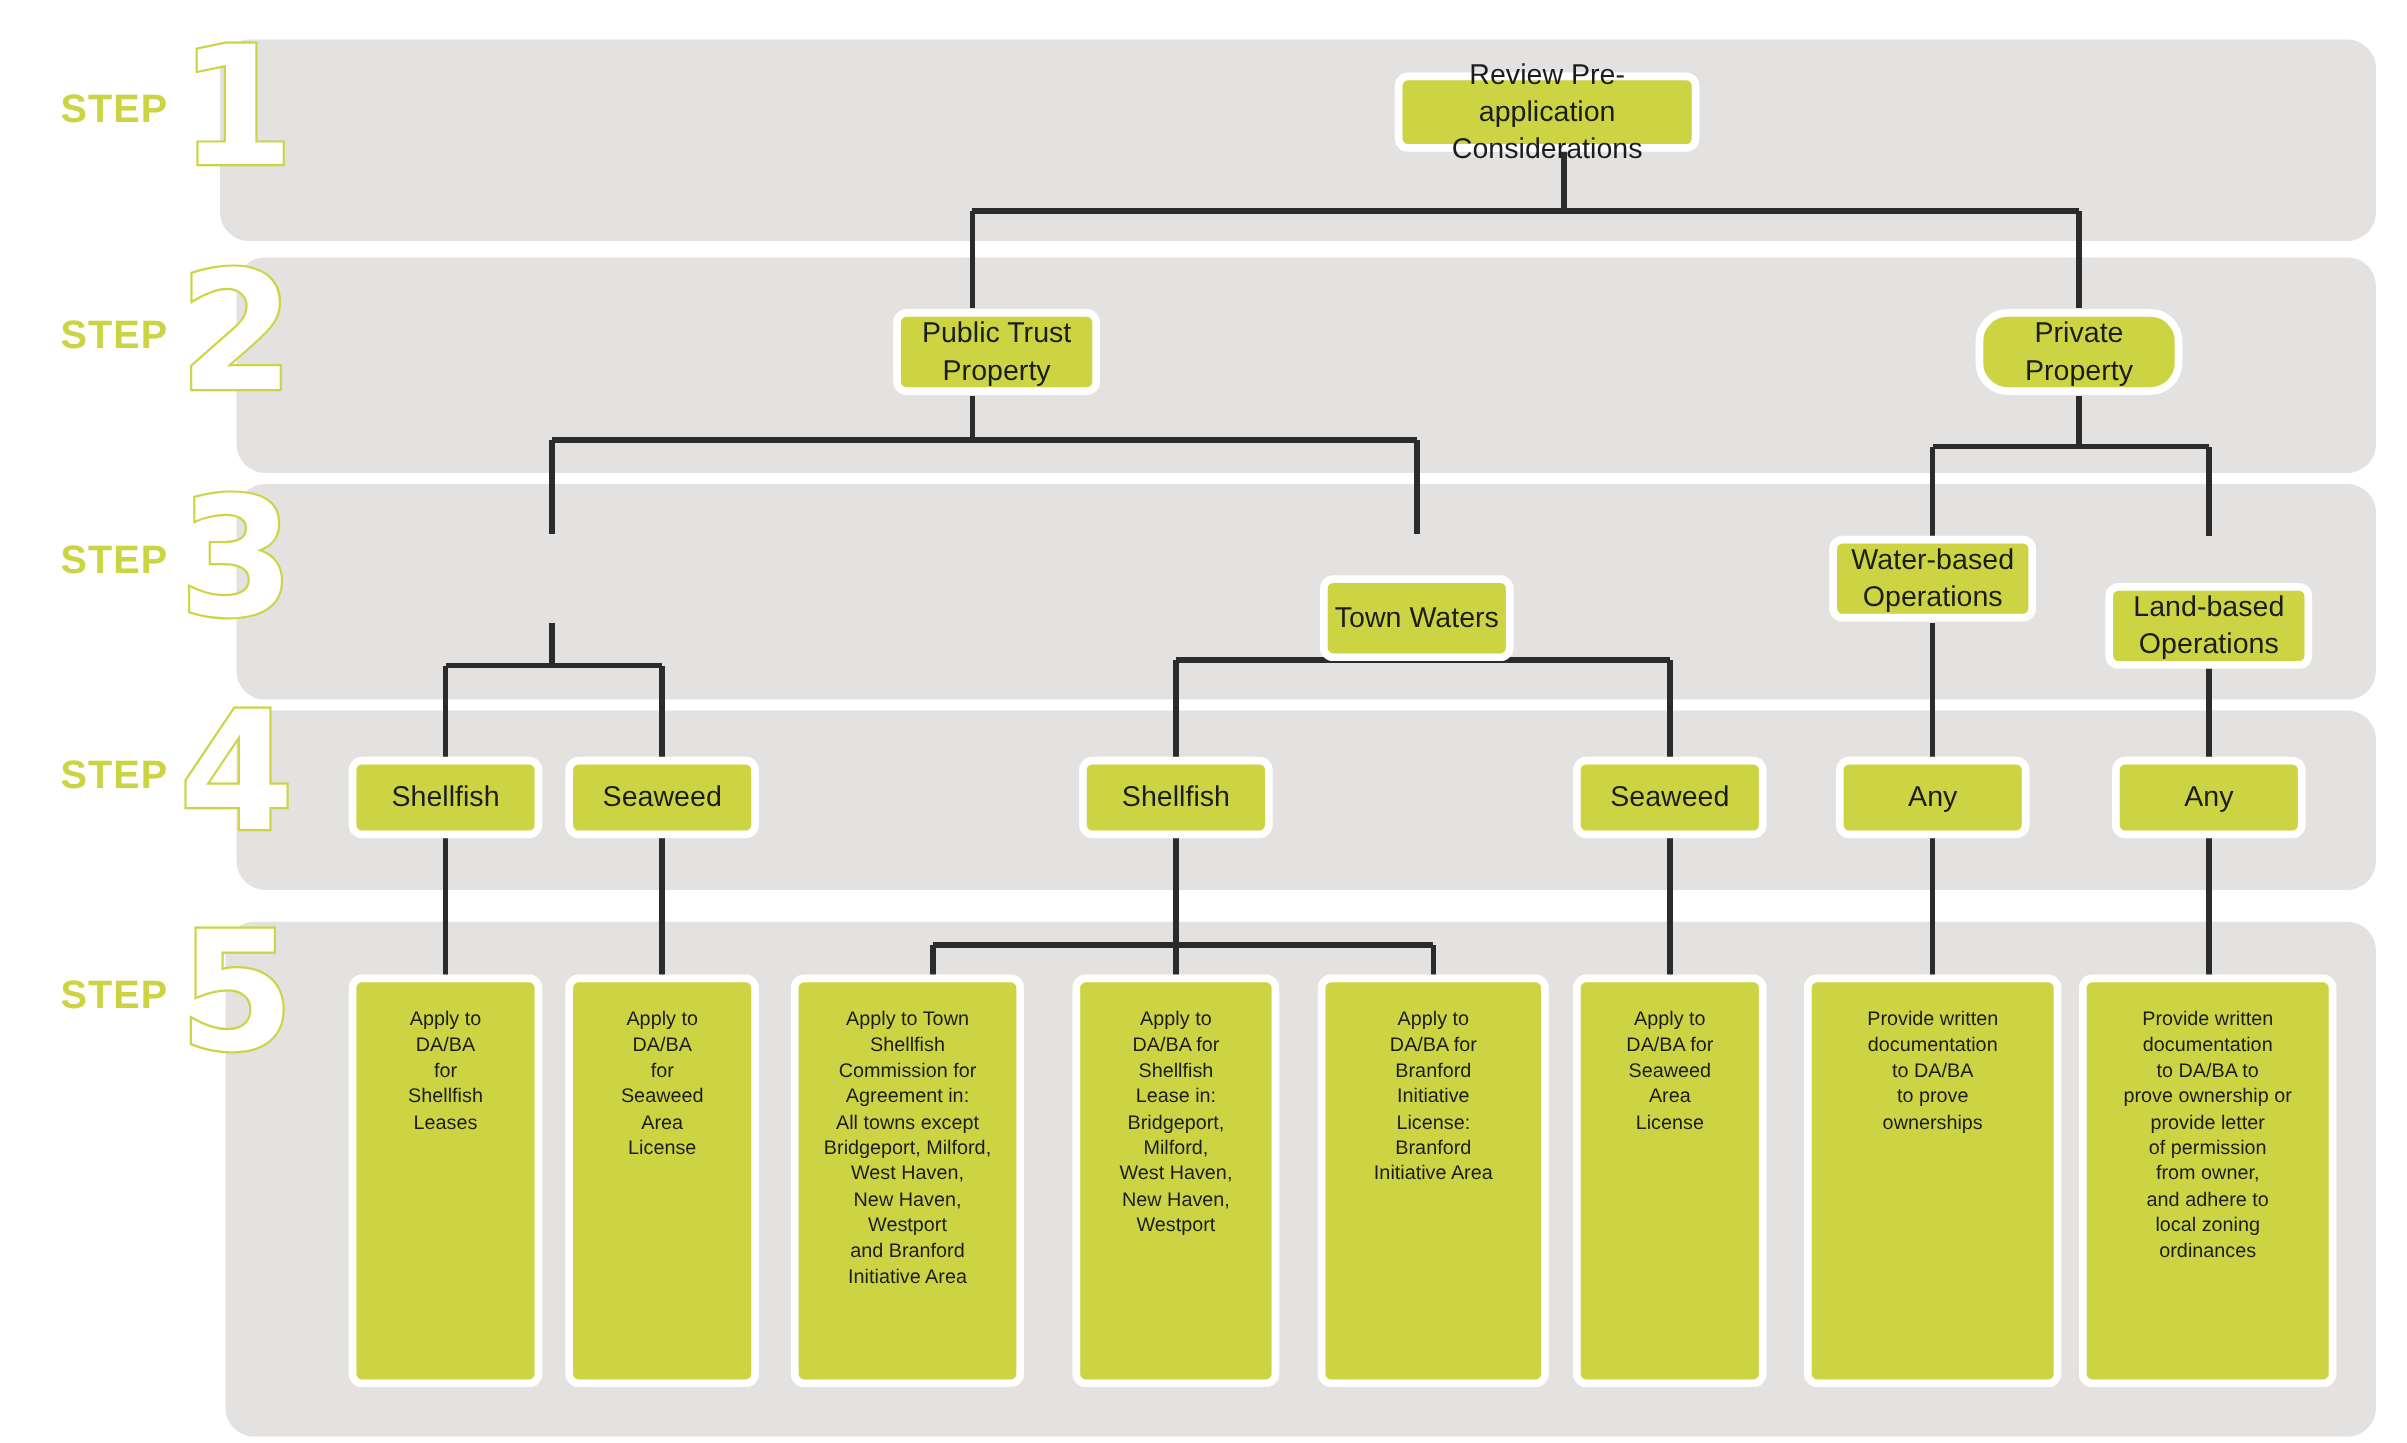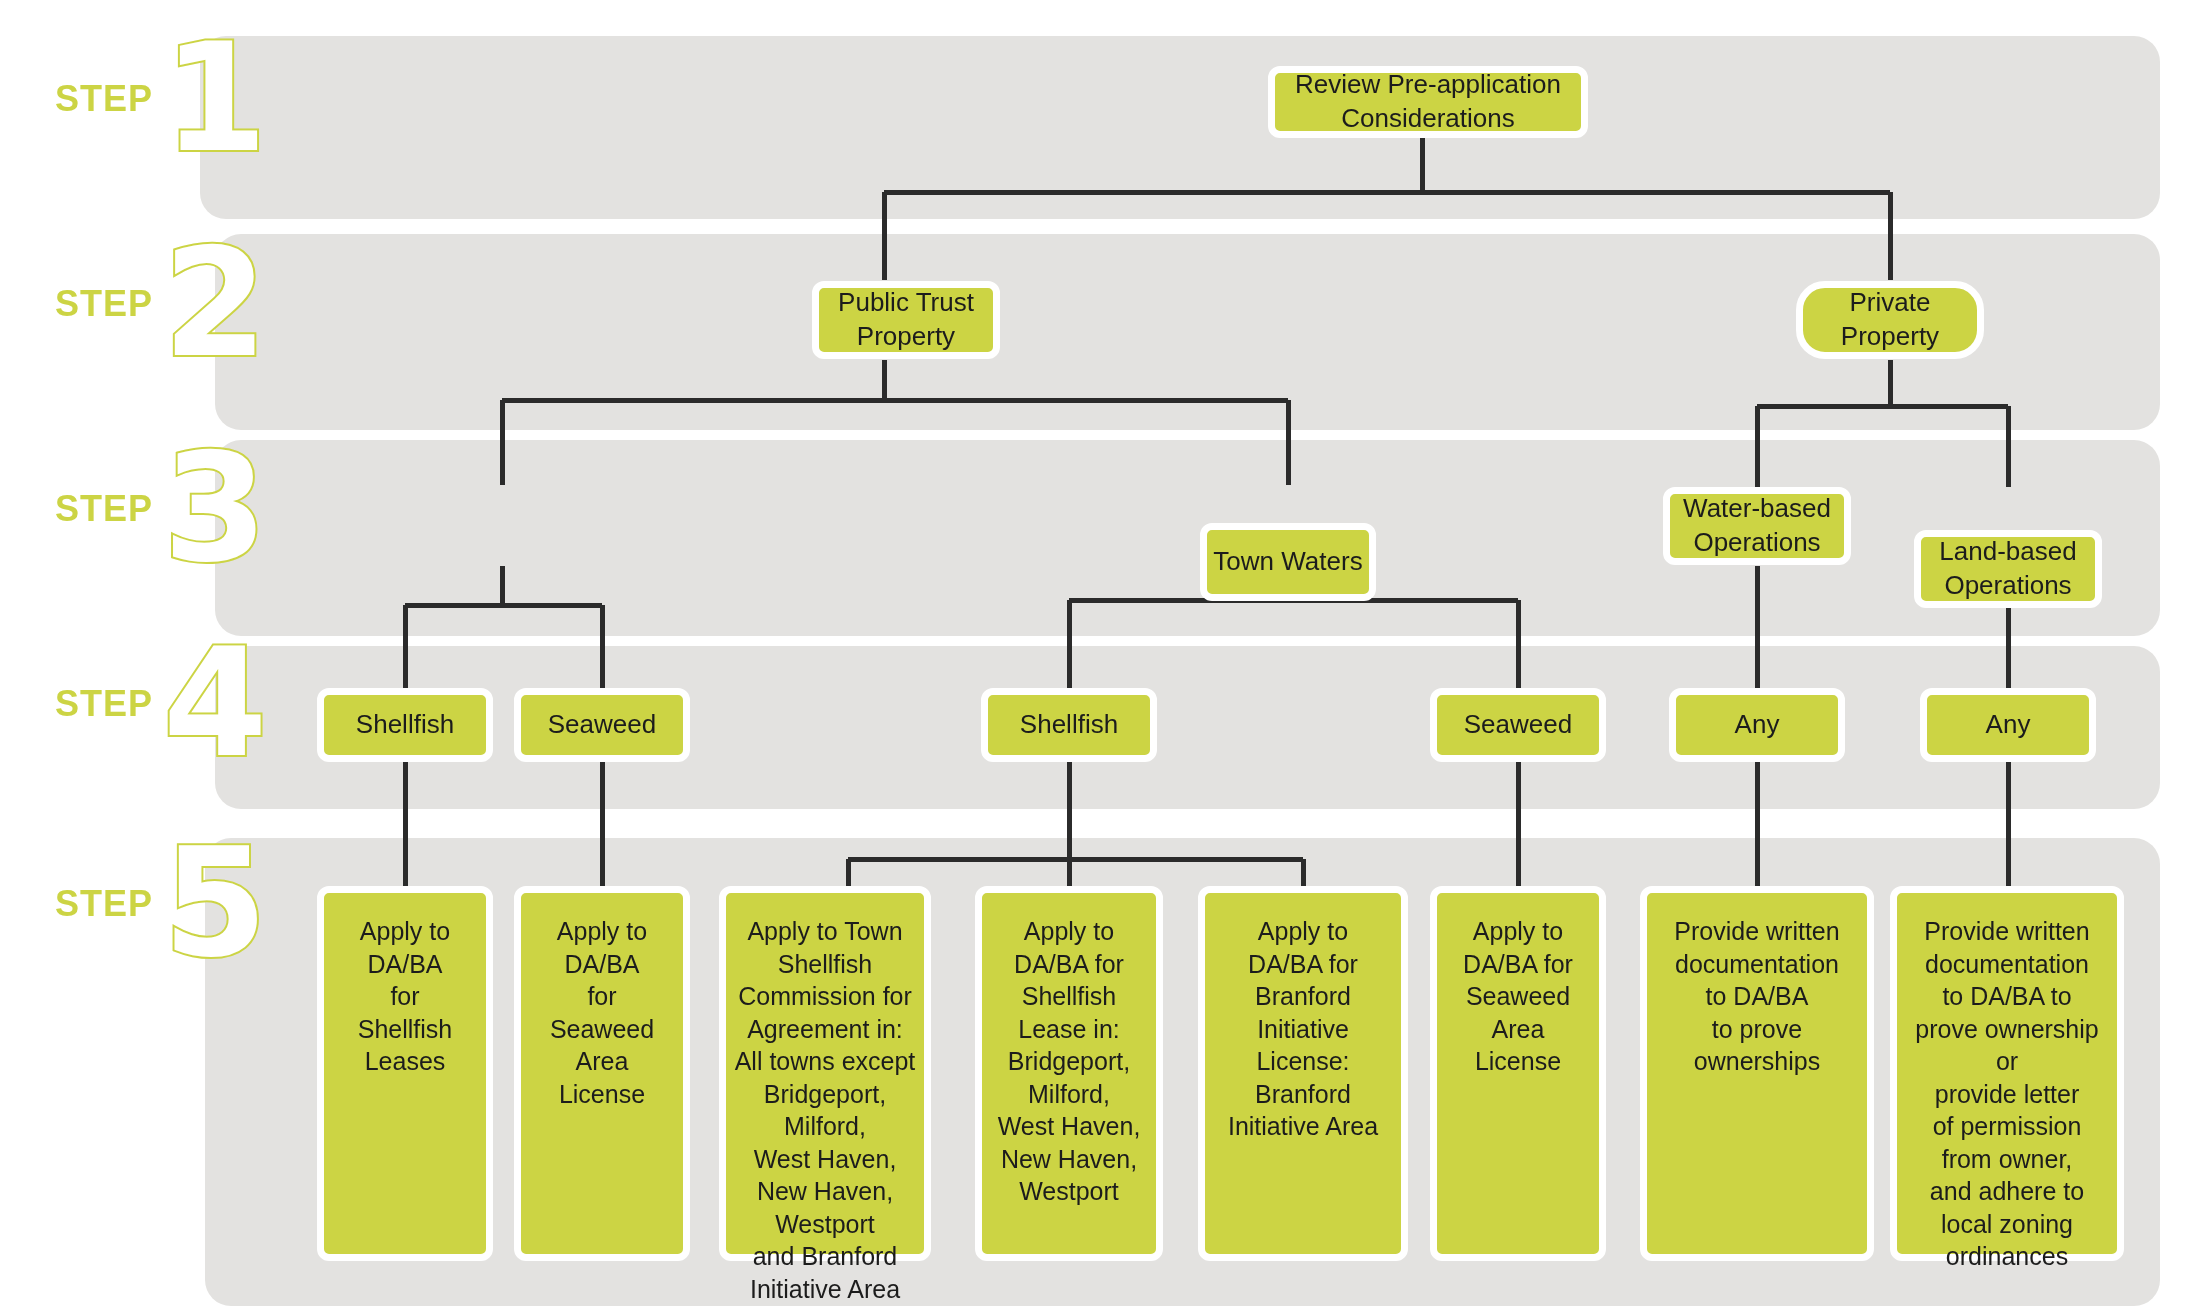--- a/index.html
+++ b/index.html
@@ -45,21 +45,21 @@
     border-radius:12px;
     color:#1c1c1c;
     display:flex;align-items:flex-start;justify-content:center;
     text-align:center;
     line-height:1.30;
   }
   .node.center{align-items:center;}
   .node .txt{width:100%;padding:0 4px;white-space:pre-line;}
   .n-md{font-size:26px;}
   .n-tall .txt{padding-top:22px;}
-  .n-tall{font-size:25px;}
+  .n-tall{font-size:18px;}
 </style>
 </head>
 <body>
 
 <div id="stage">
 
   <div class="band" style="left:200px;top:36px;width:1960px;height:183px;"></div>
   <div class="band" style="left:215px;top:234px;width:1945px;height:196px;"></div>
   <div class="band" style="left:215px;top:440px;width:1945px;height:196px;"></div>
   <div class="band" style="left:215px;top:646px;width:1945px;height:163px;"></div>
@@ -125,21 +125,21 @@
   </div>
   <div class="steplabel" style="left:55px;top:645px;">
     <span class="word">STEP</span>
     <span class="num">4</span>
   </div>
   <div class="steplabel" style="left:55px;top:845px;">
     <span class="word">STEP</span>
     <span class="num">5</span>
   </div>
 
-  <div class="node center n-md" style="left:1268px;top:66px;width:320px;height:72px;">
+  <div class="node center n-md" style="left:1268px;top:66px;width:277px;height:72px;">
     <span class="txt">Review Pre-application
 Considerations</span>
   </div>
 
   <div class="node center n-md" style="left:812px;top:281px;width:188px;height:78px;">
     <span class="txt">Public Trust
 Property</span>
   </div>
   <div class="node center n-md" style="left:1796px;top:281px;width:188px;height:78px;border-radius:29px;">
     <span class="txt">Private

